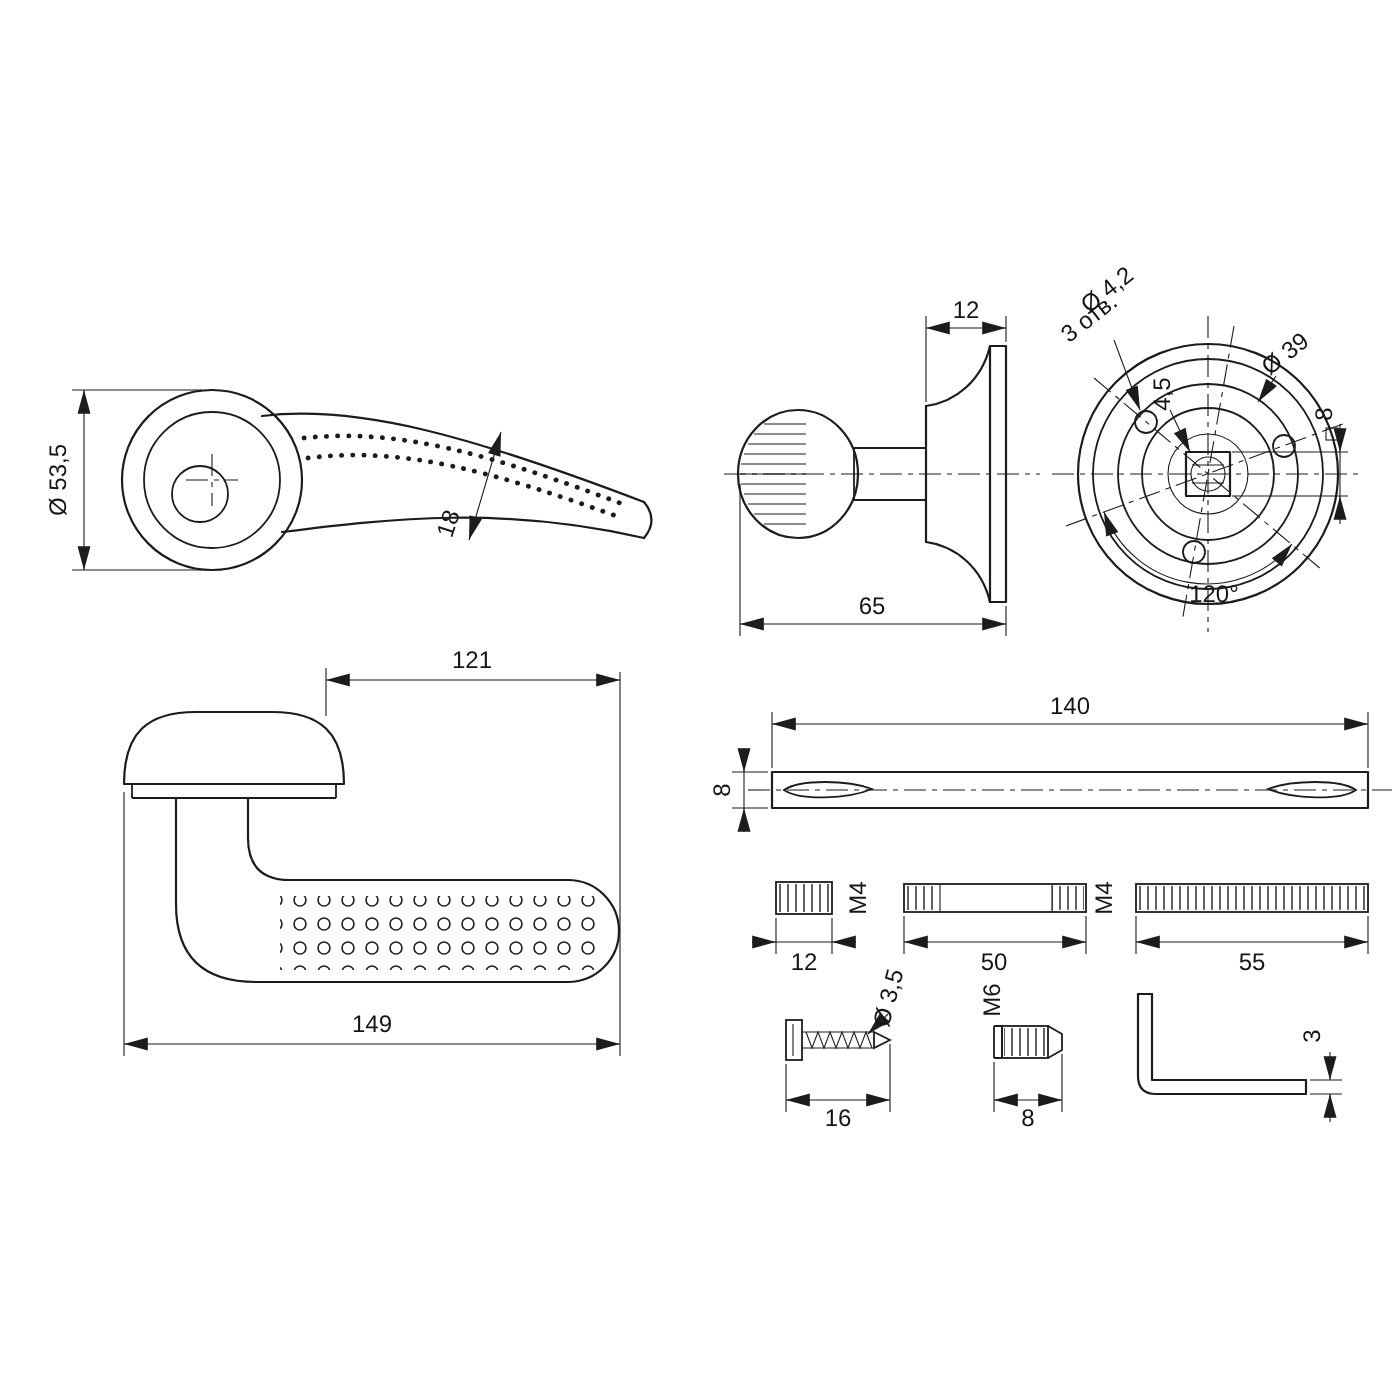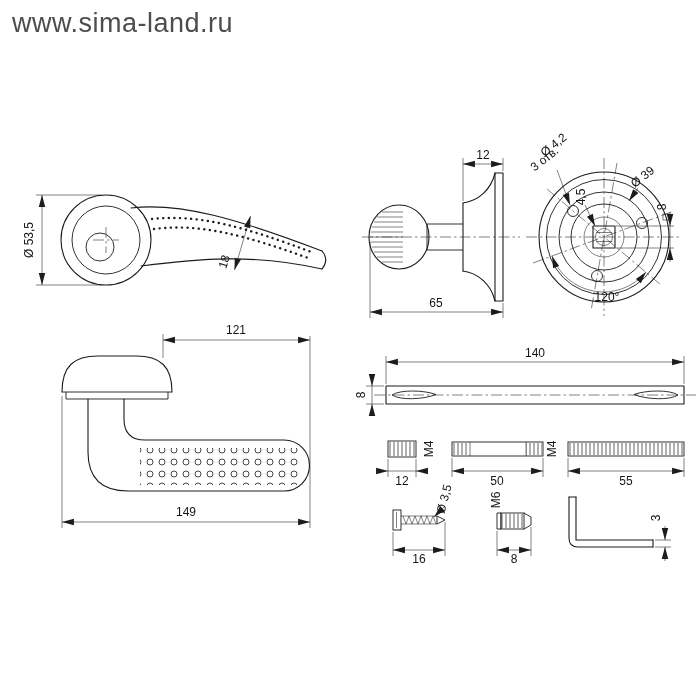--- a/index.html
+++ b/index.html
@@ -13,21 +13,20 @@
   .thin{fill:none;stroke:#1c1c1c;stroke-width:.55;}
   .cl{fill:none;stroke:#1c1c1c;stroke-width:.55;stroke-dasharray:11 3 2.5 3;}
   .dot-row{fill:none;stroke:#1c1c1c;stroke-width:2.4;stroke-linecap:round;stroke-dasharray:.1 5.5;}
   .t{font-family:"Liberation Sans",sans-serif;font-size:12px;fill:#151515;text-anchor:middle;}
 </style>
 </head>
 <body>
 
 <div class="stage">
 
-  <div class="watermark">www.sima-land.ru</div>
 
   <svg width="700" height="700" viewBox="0 0 700 700">
     <defs>
       <marker id="arr" viewBox="0 0 12 8" refX="11.5" refY="4" markerWidth="13" markerHeight="9" orient="auto-start-reverse" markerUnits="userSpaceOnUse">
         <path d="M.5,1 L11.5,4 L.5,7 Z" fill="#1c1c1c"></path>
       </marker>
       <pattern id="dotgrid" width="12" height="12" patternUnits="userSpaceOnUse">
         <circle cx="6" cy="6" r="3" fill="none" stroke="#1c1c1c" stroke-width=".8"></circle>
       </pattern>
       <pattern id="hatchV" width="4" height="16" patternUnits="userSpaceOnUse">

